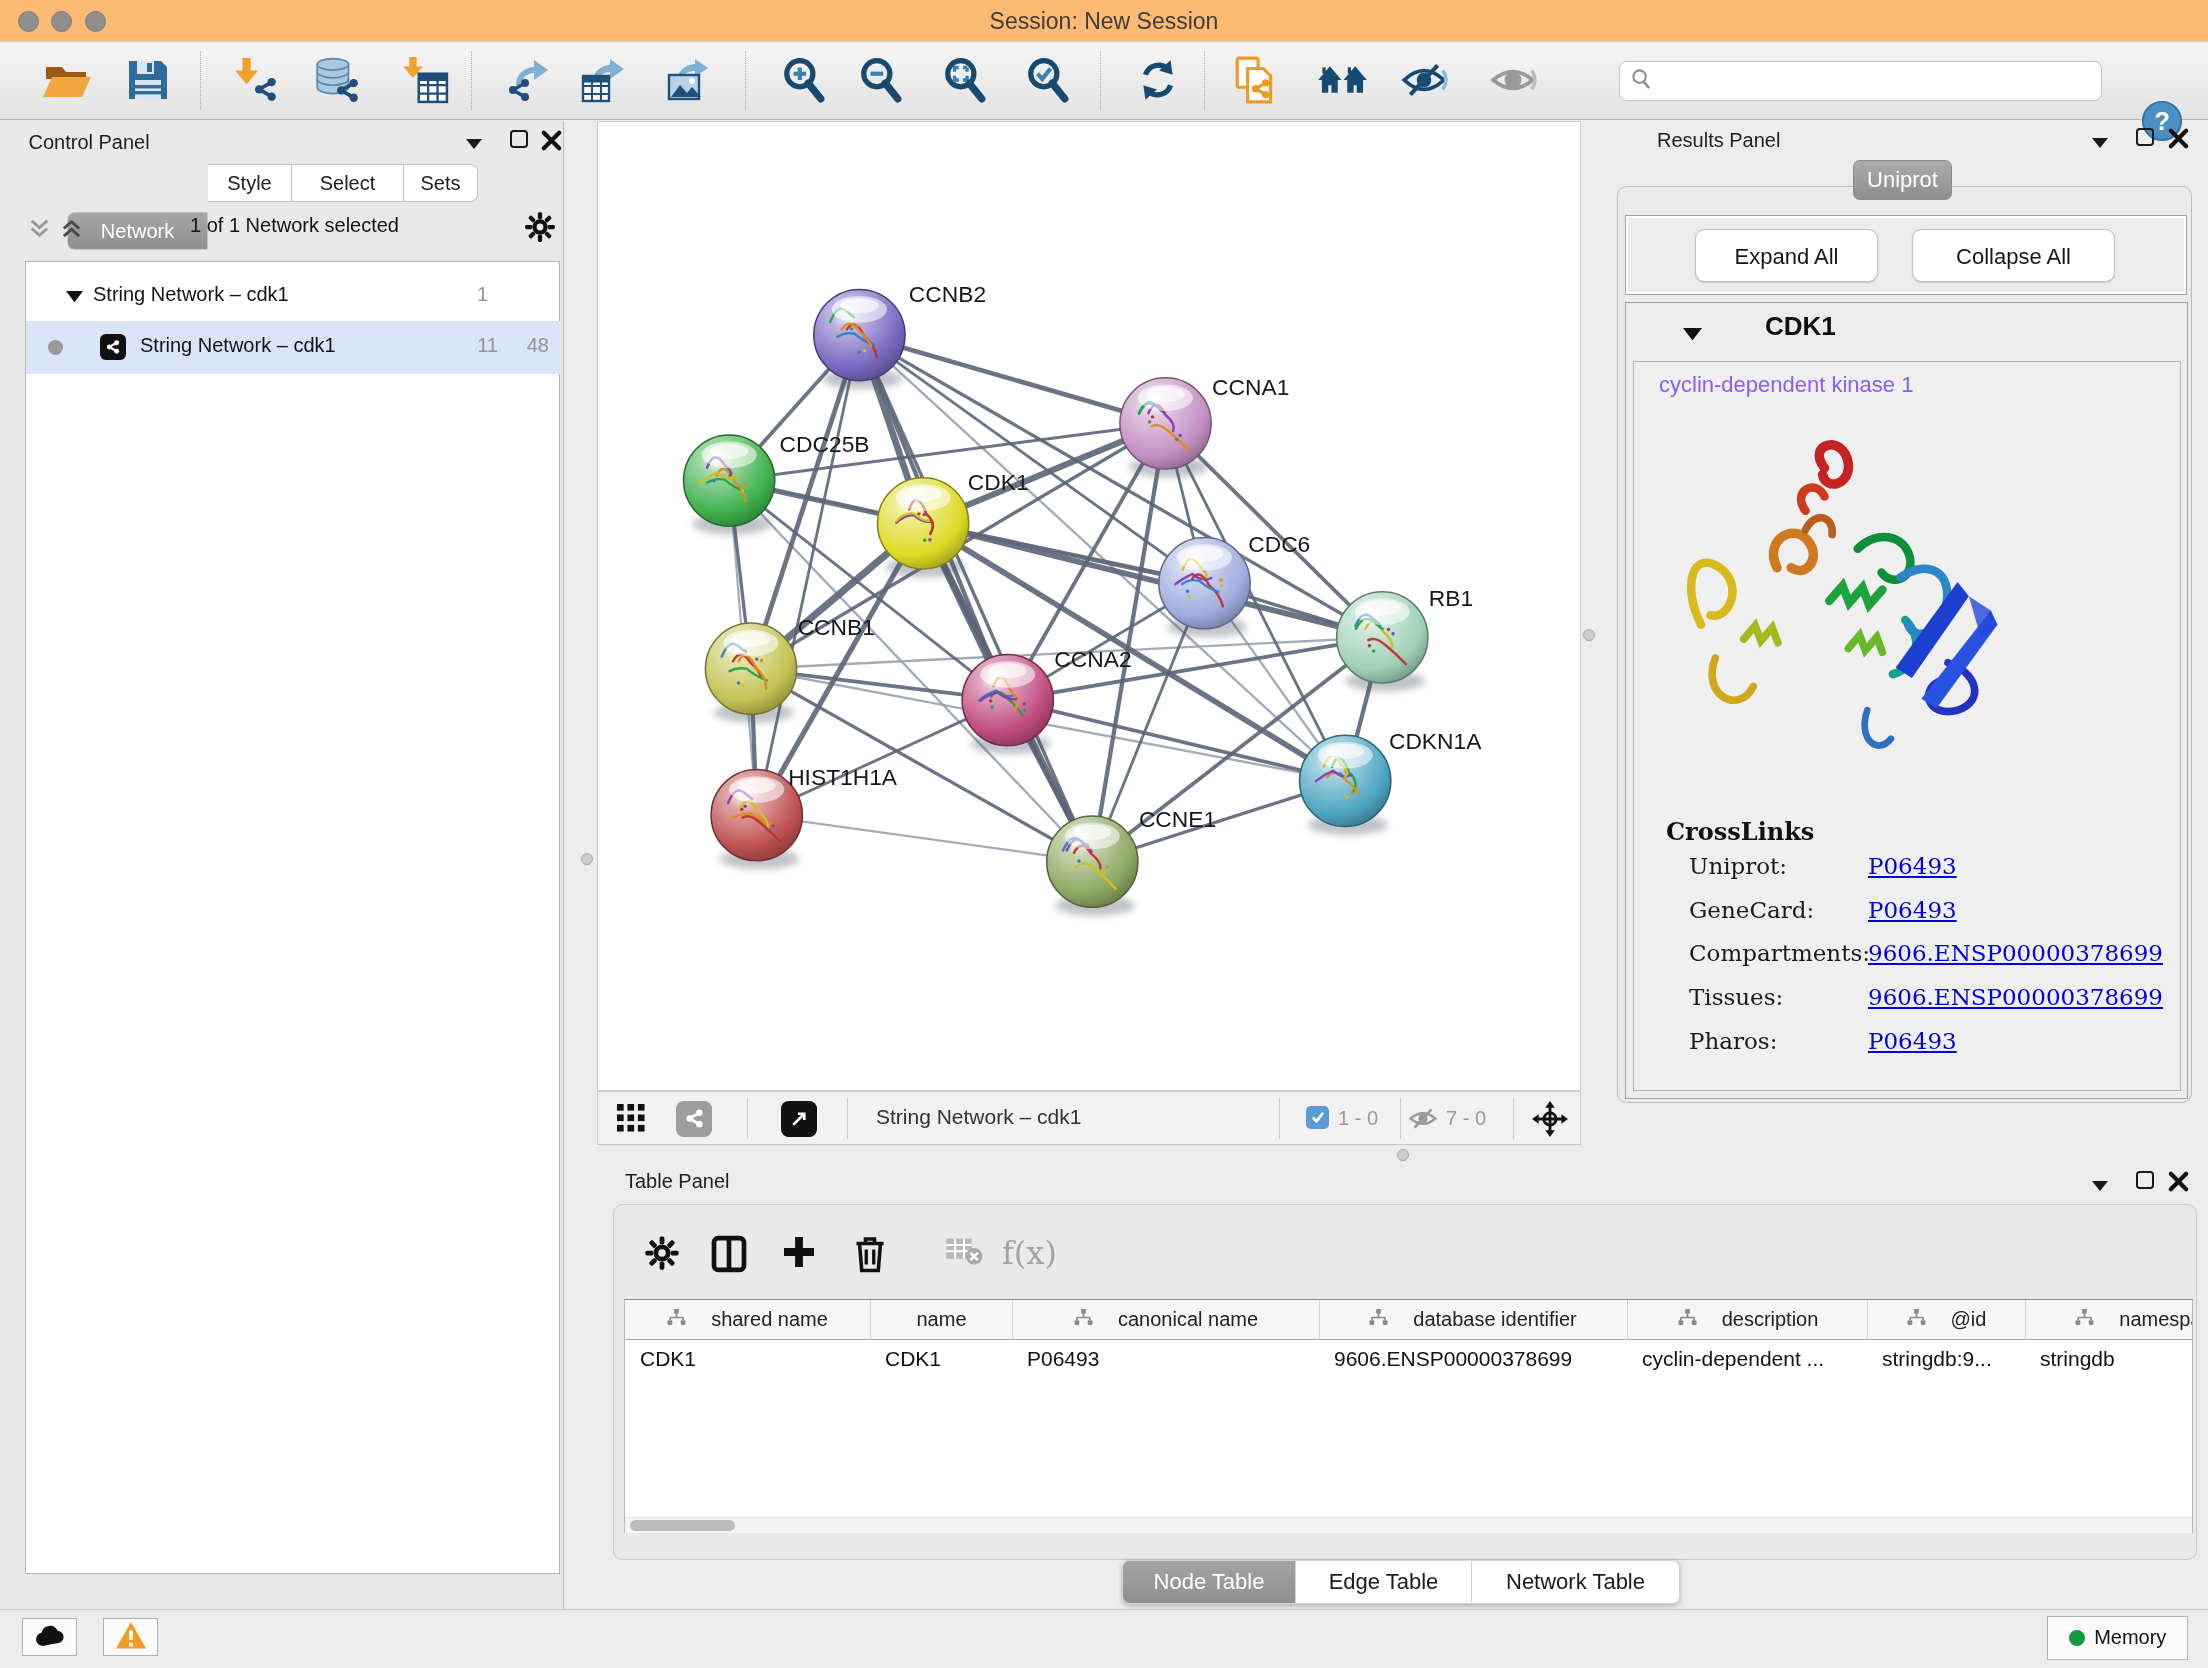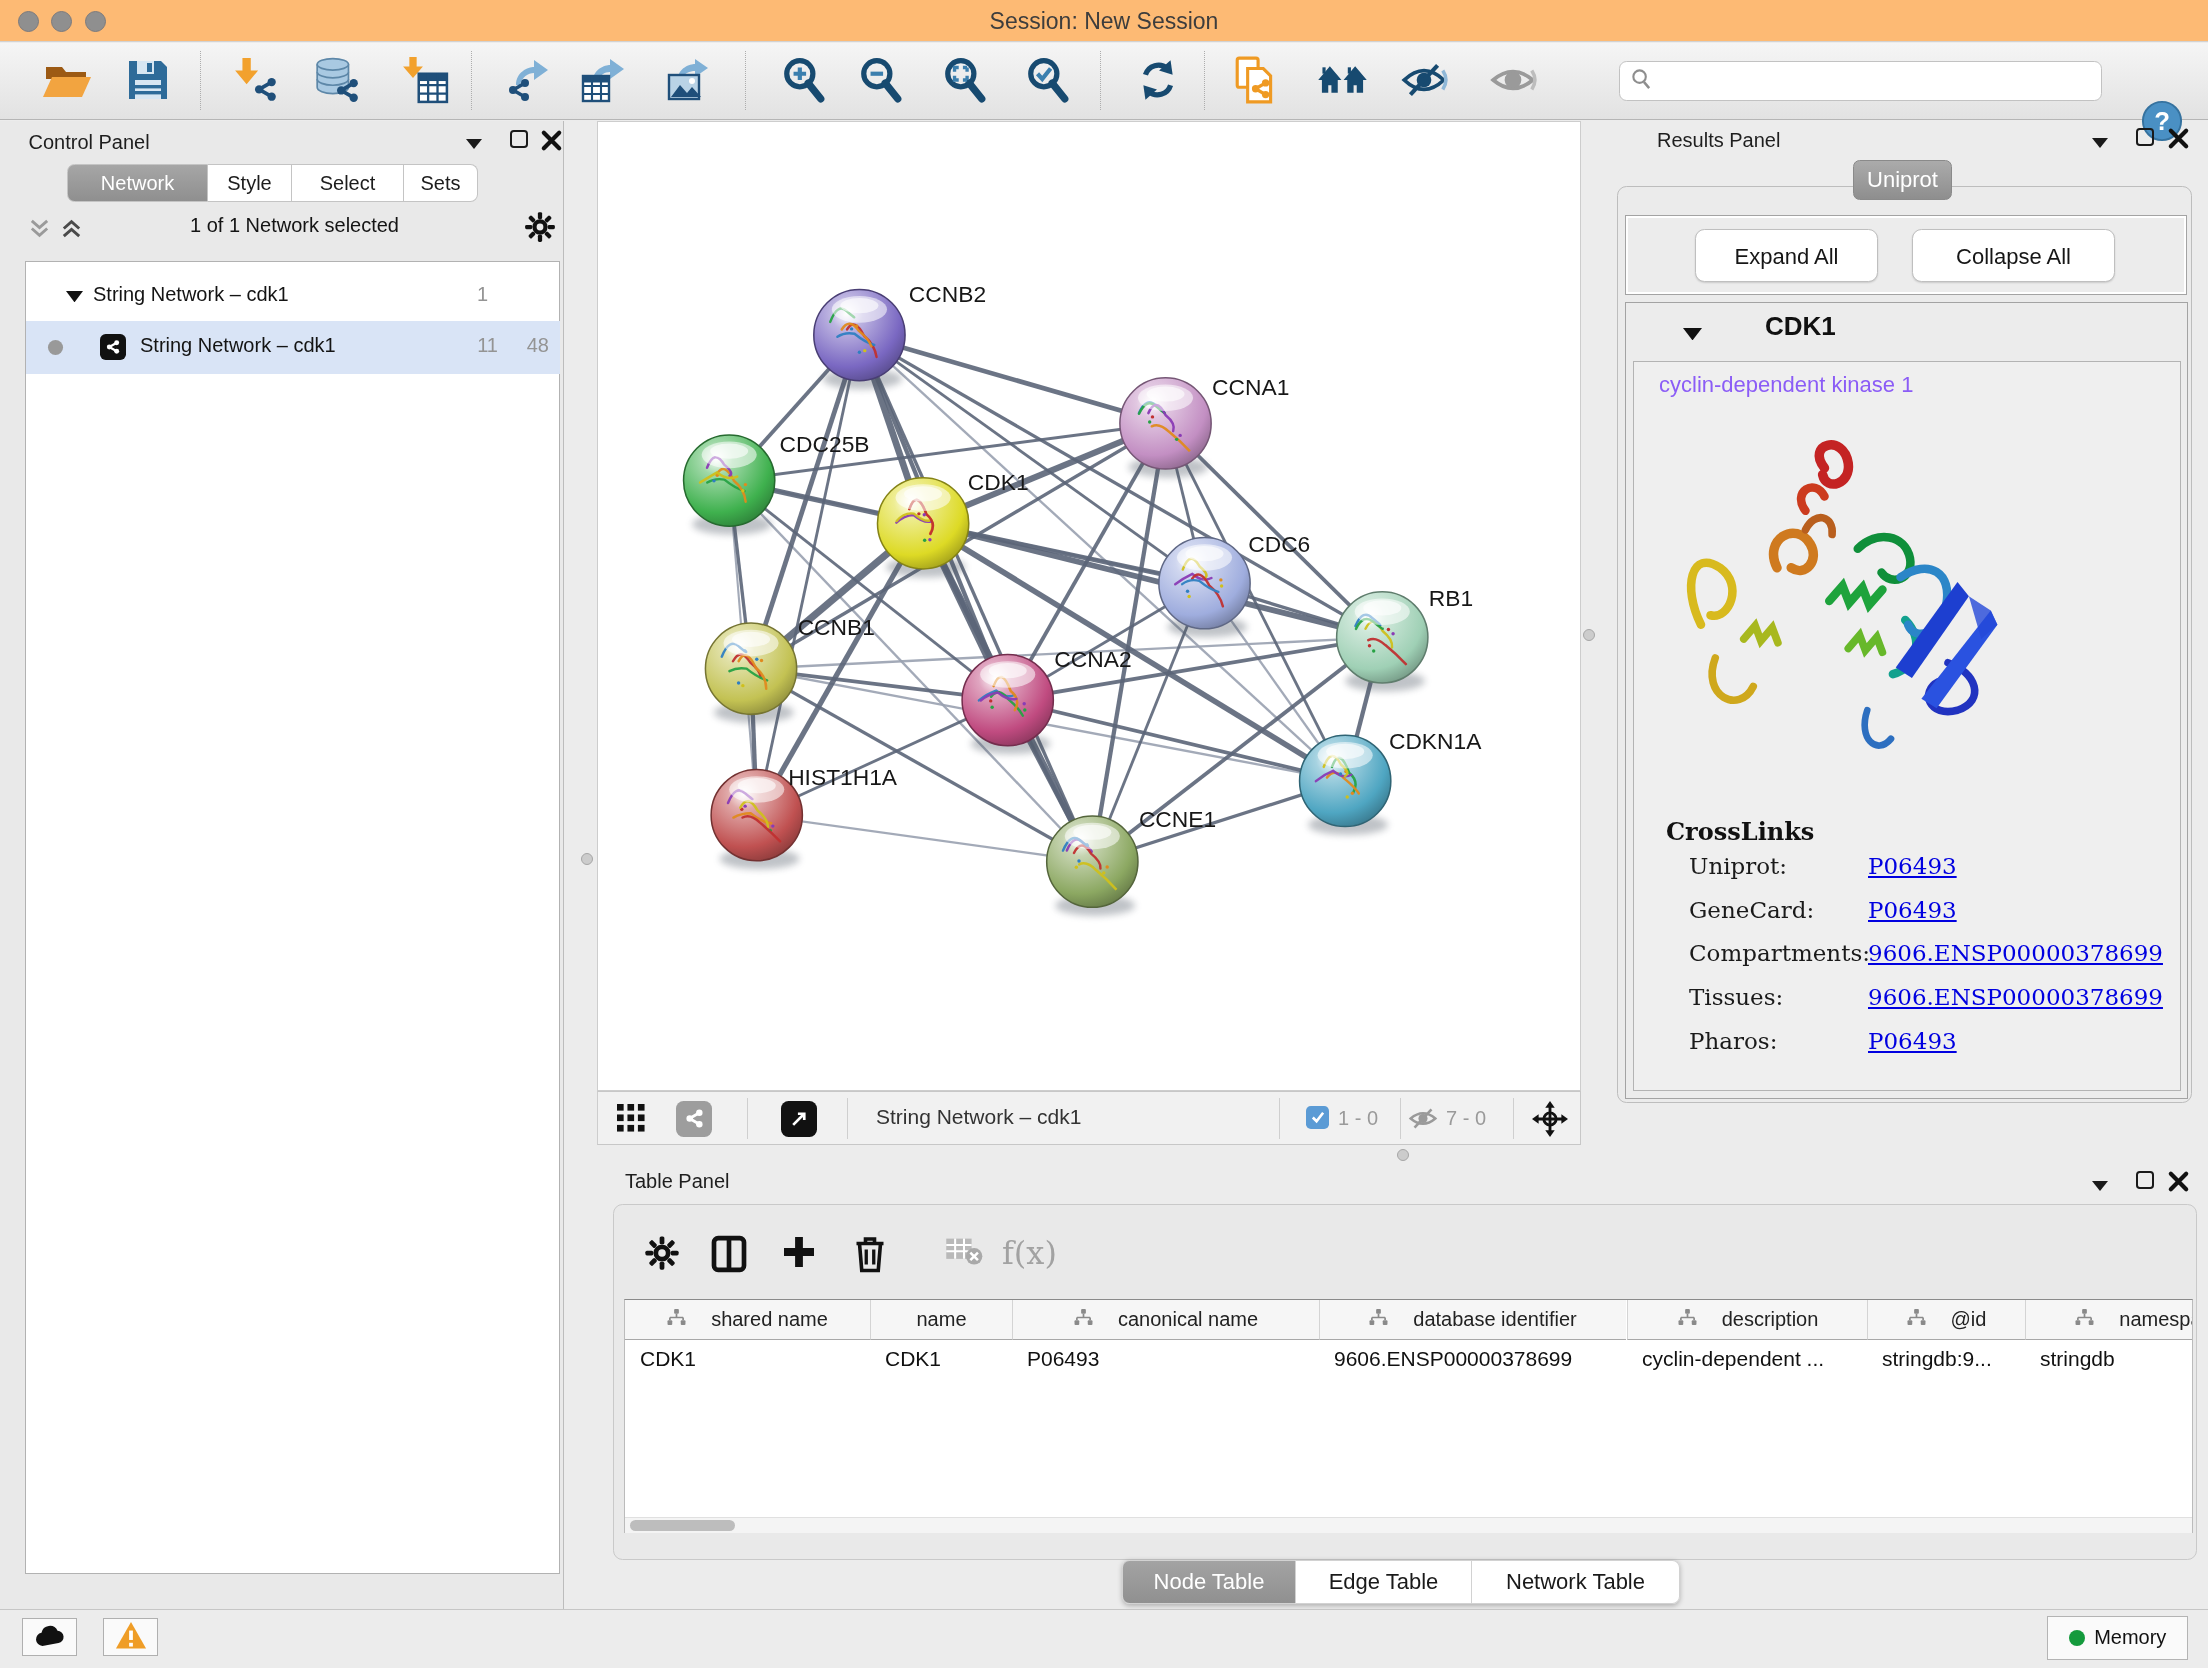--- a/index.html
+++ b/index.html
@@ -31,21 +31,21 @@
     border-top:10.5px solid #1a1a1a;display:inline-block;}
   .minisq{width:18px;height:18px;border:2.5px solid #1a1a1a;border-radius:3.8px;display:inline-block;}
 
   
   .cpanel{left:0;top:121px;width:564px;height:1488px;background:#e9e9e9;border-right:1px solid #bcbcbc;}
   .tabrow{display:flex;}
   .tab{height:38px;line-height:36px;text-align:center;font-size:20px;background:#fff;
     border:1px solid #c4c4c4;border-left:none;color:#1c1c1c;}
   .tab:first-child{border-left:1px solid #c4c4c4;border-radius:7.6px 0 0 7.6px;}
   .tab:last-child{border-radius:0 7.6px 7.6px 0;}
-  .tab.active{background:linear-gradient(#a6a6a6,#8f8f8f);color:#fff;}
+  .tab.active{background:linear-gradient(#a6a6a6,#8f8f8f);color:#fff;margin-top:48px;}
   .treebox{left:25px;top:140px;width:535px;height:1313px;background:#fff;border:1px solid #b2b2b2;}
   .trow{position:absolute;left:0;width:534px;height:48px;}
   .trow.sel{background:#d9e4f6;}
   .tlabel{font-size:20px;color:#141414;}
   .tcount{font-size:20px;color:#949494;text-align:right;}
   .sharebox{width:26px;height:26px;background:#111;border-radius:5.7px;display:flex;align-items:center;justify-content:center;}
 
   
   .canvas{left:597px;top:121px;width:984px;height:970px;background:#fff;border:1px solid #cdcdcd;}
   .netbar{left:597px;top:1091px;width:984px;height:54px;background:#f1f1f1;

